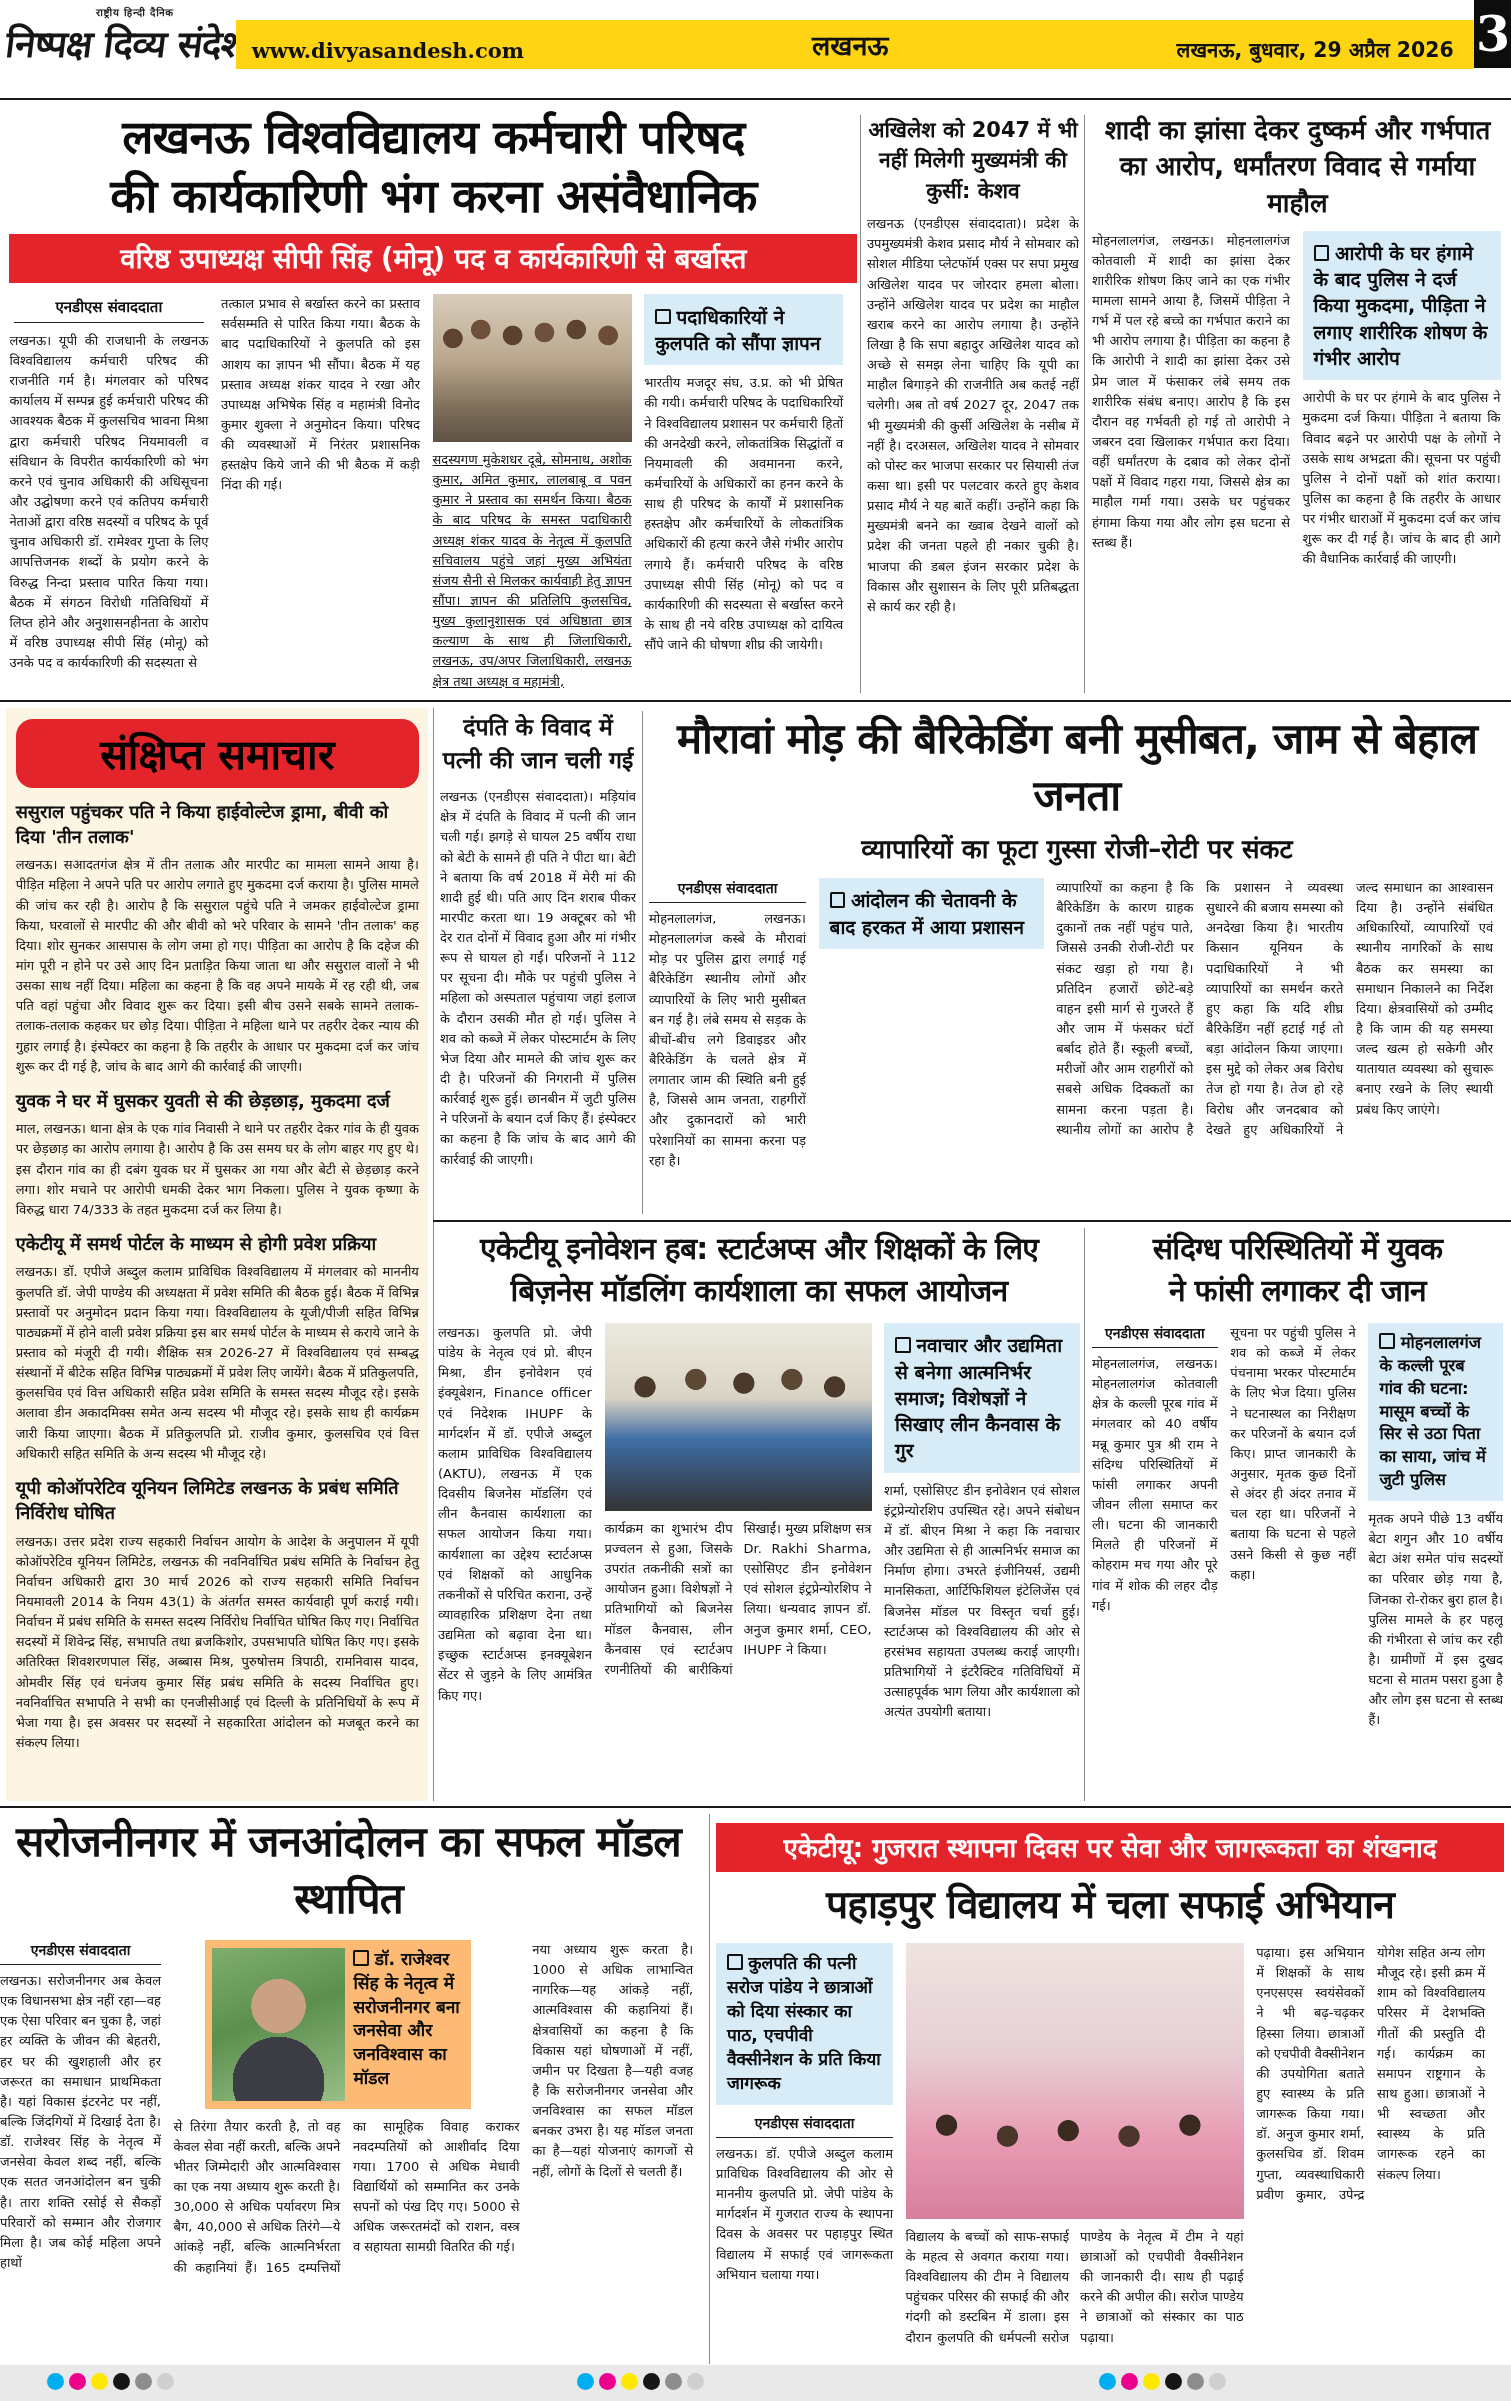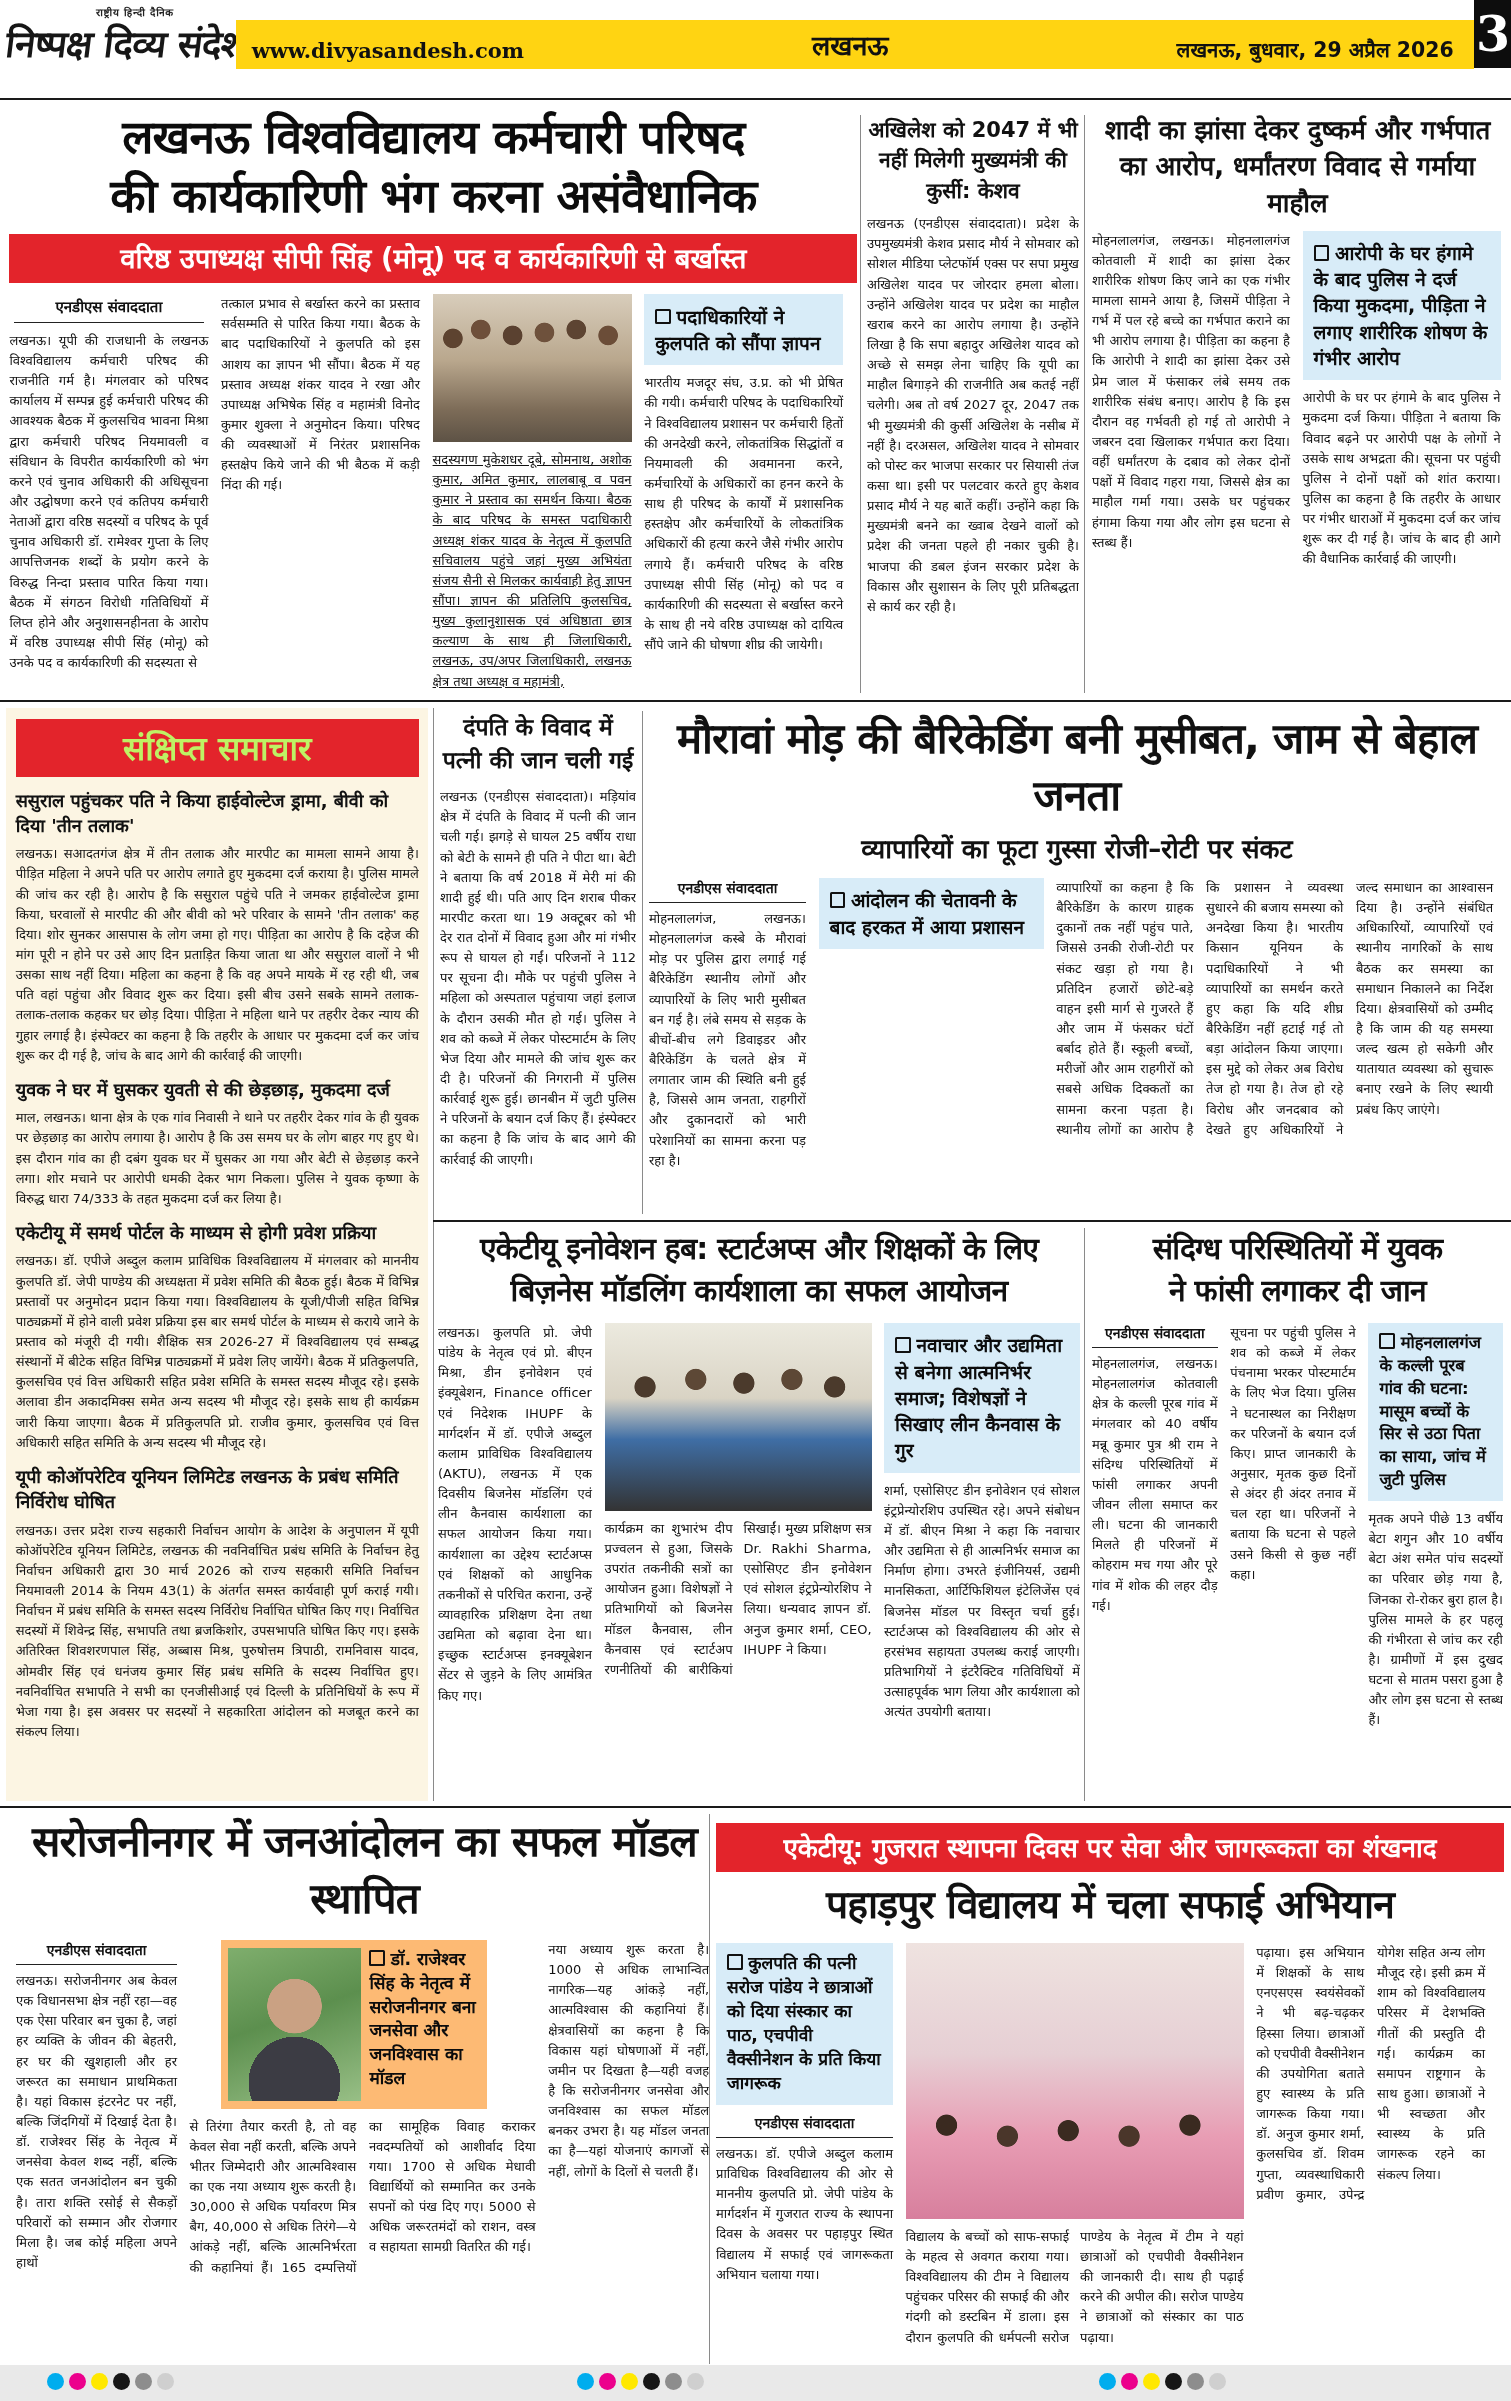--- a/index.html
+++ b/index.html
@@ -31,22 +31,22 @@
   .inset{background:#d8ecf8;padding:9.4px 11px;font-weight:bold;font-size:19px;line-height:1.38;color:#0c0c0c;}
   .inset::before{content:"";display:inline-block;width:11.8px;height:11.8px;border:2.4px solid #111;
                  border-radius:1.6px;margin-right:5.5px;vertical-align:-0.8px;}
   .cols{display:flex;gap:12.6px;}
   .hl-md{font-size:21px;font-weight:900;text-align:center;line-height:1.45;}
   .hl-lg{font-size:26px;font-weight:900;text-align:center;line-height:1.4;}
   .hl-xxl{font-size:42px;font-weight:900;text-align:center;line-height:1.35;letter-spacing:-0.8px;}
   .hl-big{font-size:30px;font-weight:900;text-align:center;line-height:1.4;letter-spacing:-0.8px;}
   
   .briefs{background:#fcf5e3;padding:7.9px 9.4px;box-sizing:border-box;}
-  .briefbanner{background:#e3242b;color:#bef264;font-weight:900;font-size:33px;text-align:center;
-               padding:6.3px 0;margin:3.1px 0 9.4px;}
+  .briefbanner{background:#e3242b;color:#000000;font-weight:900;font-size:41px;text-align:center;
+               padding:6.3px 0;margin:3.1px 0 9.4px;border-radius:17px;}
   .brieftitle{font-size:18px;font-weight:900;line-height:1.4;margin:11px 0 6.3px;}
   .photo{background:#b8a893;}
   .ph-lead{background:
      radial-gradient(circle at 10% 30%,#5d4330 0 9.4px,transparent 10.2px),
      radial-gradient(circle at 24% 24%,#6e4f3a 0 9.4px,transparent 10.2px),
      radial-gradient(circle at 40% 28%,#5a4130 0 9.4px,transparent 10.2px),
      radial-gradient(circle at 56% 26%,#6e513c 0 9.4px,transparent 10.2px),
      radial-gradient(circle at 72% 24%,#5d4432 0 9.4px,transparent 10.2px),
      radial-gradient(circle at 88% 28%,#6b4d38 0 9.4px,transparent 10.2px),
      linear-gradient(180deg,#d8cdbb 0%,#b9a78d 45%,#7d6c58 78%,#5d5245 100%);}
@@ -220,21 +220,21 @@
       </div>
       <div style="width:135px;">
         <div class="inset" style="font-size:16.5px;margin-bottom:7.9px;">मोहनलालगंज के कल्ली पूरब गांव की घटना: मासूम बच्चों के सिर से उठा पिता का साया, जांच में जुटी पुलिस</div>
         <div class="bodytxt">मृतक अपने पीछे 13 वर्षीय बेटा शगुन और 10 वर्षीय बेटा अंश समेत पांच सदस्यों का परिवार छोड़ गया है, जिनका रो-रोकर बुरा हाल है। पुलिस मामले के हर पहलू की गंभीरता से जांच कर रही है। ग्रामीणों में इस दुखद घटना से मातम पसरा हुआ है और लोग इस घटना से स्तब्ध हैं।</div>
       </div>
     </div>
   </div>
 
   <div class="abs hr" style="left:0;top:1806px;width:1512px;height:1.6px;"></div>
 
-  <div class="abs clip" style="left:16px;top:1814px;width:697px;height:550px;">
+  <div class="abs clip" style="left:0;top:1814px;width:697px;height:550px;">
     <div class="hl-xxl">सरोजनीनगर में जनआंदोलन का सफल मॉडल स्थापित</div>
     <div class="cols" style="margin-top:12.6px;">
       <div style="width:161px;">
         <div class="byline2">एनडीएस संवाददाता</div>
         <div class="bodytxt">लखनऊ। सरोजनीनगर अब केवल एक विधानसभा क्षेत्र नहीं रहा—वह एक ऐसा परिवार बन चुका है, जहां हर व्यक्ति के जीवन की बेहतरी, हर घर की खुशहाली और हर जरूरत का समाधान प्राथमिकता है। यहां विकास इंटरनेट पर नहीं, बल्कि जिंदगियों में दिखाई देता है। डॉ. राजेश्वर सिंह के नेतृत्व में जनसेवा केवल शब्द नहीं, बल्कि एक सतत जनआंदोलन बन चुकी है। तारा शक्ति रसोई से सैकड़ों परिवारों को सम्मान और रोजगार मिला है। जब कोई महिला अपने हाथों</div>
       </div>
       <div style="width:346px;">
         <div style="background:#fdba74;padding:7.9px;display:flex;gap:7.9px;margin:0 31px 7.9px;width:251px;">
           <div class="photo ph-saro" style="width:133px;height:153px;flex:none;"></div>
           <div class="inset" style="background:none;padding:0;font-size:17.3px;">डॉ. राजेश्वर सिंह के नेतृत्व में सरोजनीनगर बना जनसेवा और जनविश्वास का मॉडल</div>

